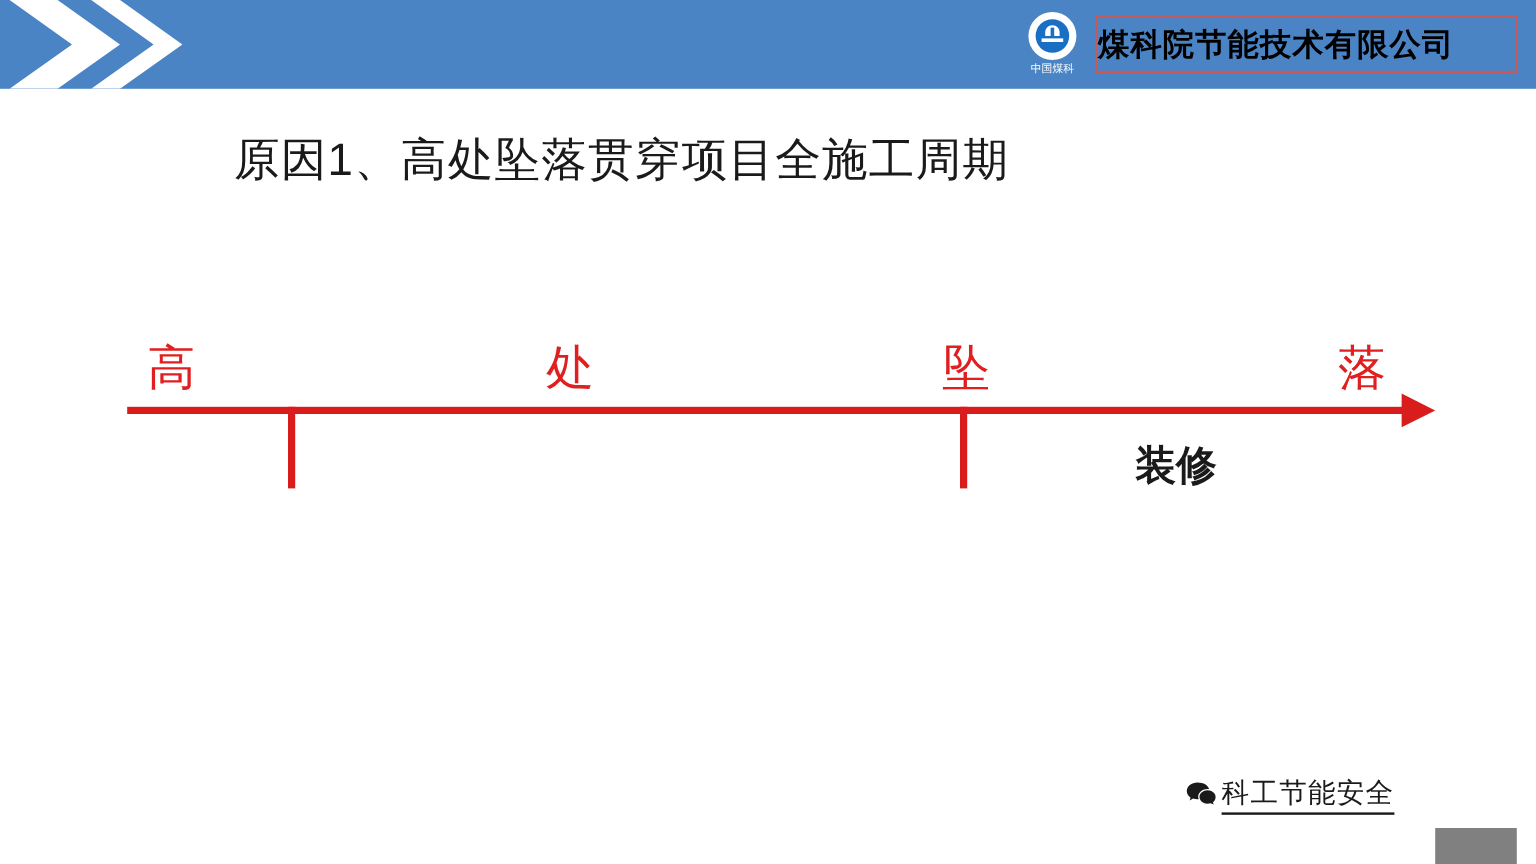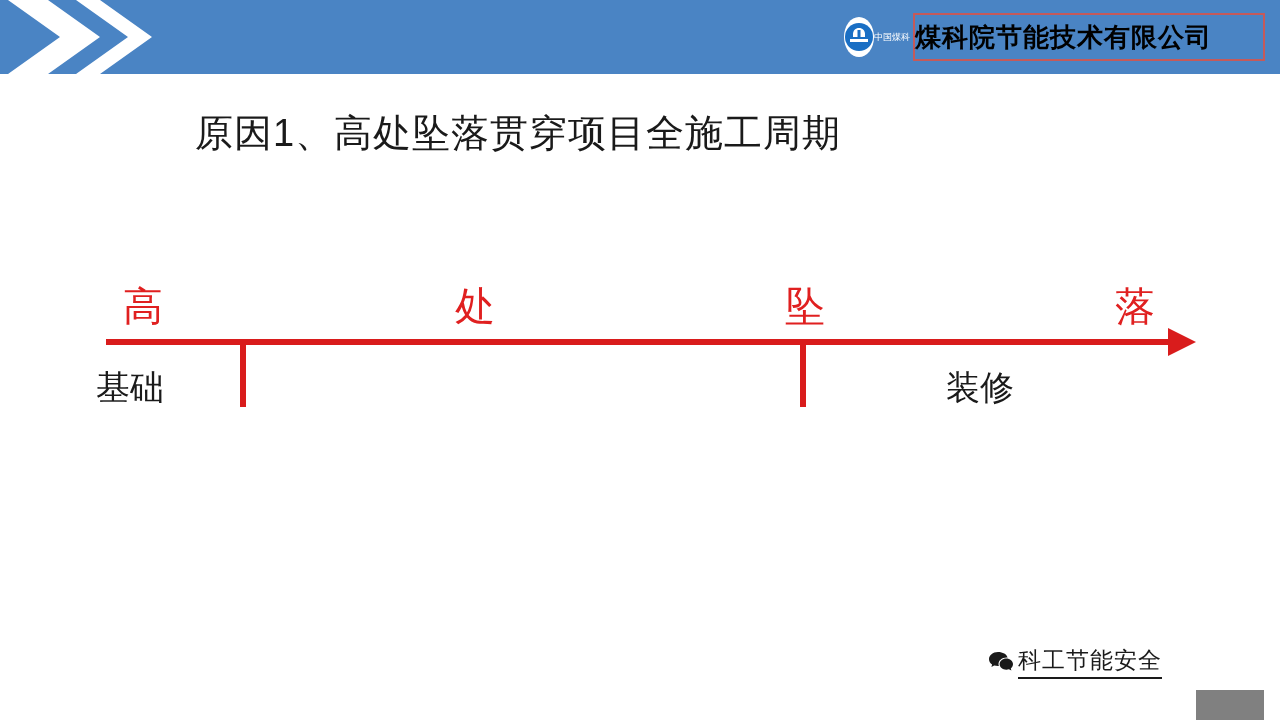--- a/index.html
+++ b/index.html
@@ -34,21 +34,21 @@
     width: 170px;
     height: 74px;
   }
   .logo-wrap {
     position: absolute;
     left: 846px;
     top: 8px;
     width: 62px;
     height: 58px;
     display: flex;
-    flex-direction: row;
+    flex-direction: column;
     align-items: center;
     justify-content: center;
   }
   .logo-circle {
     width: 40px;
     height: 40px;
     border-radius: 50%;
     background: #ffffff;
     display: flex;
     align-items: center;
@@ -147,21 +147,21 @@
     position: absolute;
     top: 110px;
     font-family: "Liberation Sans", sans-serif;
     font-size: 34px;
     color: #1a1a1a;
     text-align: center;
     width: 160px;
   }
   .bl-1 { left: 50px; }
   .bl-2 { left: 455px; }
-  .bl-3 { left: 900px; }
+  .bl-3 { left: 900px; font-weight: bold; }
 
   
   .wechat-mark {
     position: absolute;
     left: 988px;
     top: 645px;
     display: flex;
     align-items: center;
     gap: 4px;
   }
@@ -222,21 +222,20 @@
     <div class="axis-arrow"></div>
 
     <div class="tick tick-1"></div>
     <div class="tick tick-2"></div>
 
     <div class="top-label tl-1">高</div>
     <div class="top-label tl-2">处</div>
     <div class="top-label tl-3">坠</div>
     <div class="top-label tl-4">落</div>
 
-    <div class="bot-label bl-1">基础</div>
     <div class="bot-label bl-3">装修</div>
   </div>
 
   <div class="wechat-mark">
     <svg class="wechat-icon" viewBox="0 0 26 22">
       <path d="M10 1 C4.8 1 1 4.3 1 8.2 c0 2.2 1.2 4.1 3.1 5.4 L3.4 16 l2.8 -1.5 c1.2 0.3 2.4 0.5 3.8 0.5 0.3 0 0.6 0 0.9 -0.03 C10.6 14.2 10.5 13.6 10.5 13 c0 -3.6 3.6 -6.5 8 -6.5 0.4 0 0.7 0 1.1 0.06 C18.8 3.3 14.8 1 10 1 z" fill="#1a1a1a"></path>
       <path d="M25 13.1 C25 10 22 7.5 18.3 7.5 14.6 7.5 11.6 10 11.6 13.1 c0 3.1 3 5.6 6.7 5.6 0.9 0 1.8 -0.15 2.6 -0.4 L23.4 19.5 l-0.6 -2 C24.2 16.5 25 14.9 25 13.1 z" fill="#1a1a1a"></path>
     </svg>
     <span class="wechat-text">科工节能安全</span>
   </div>

